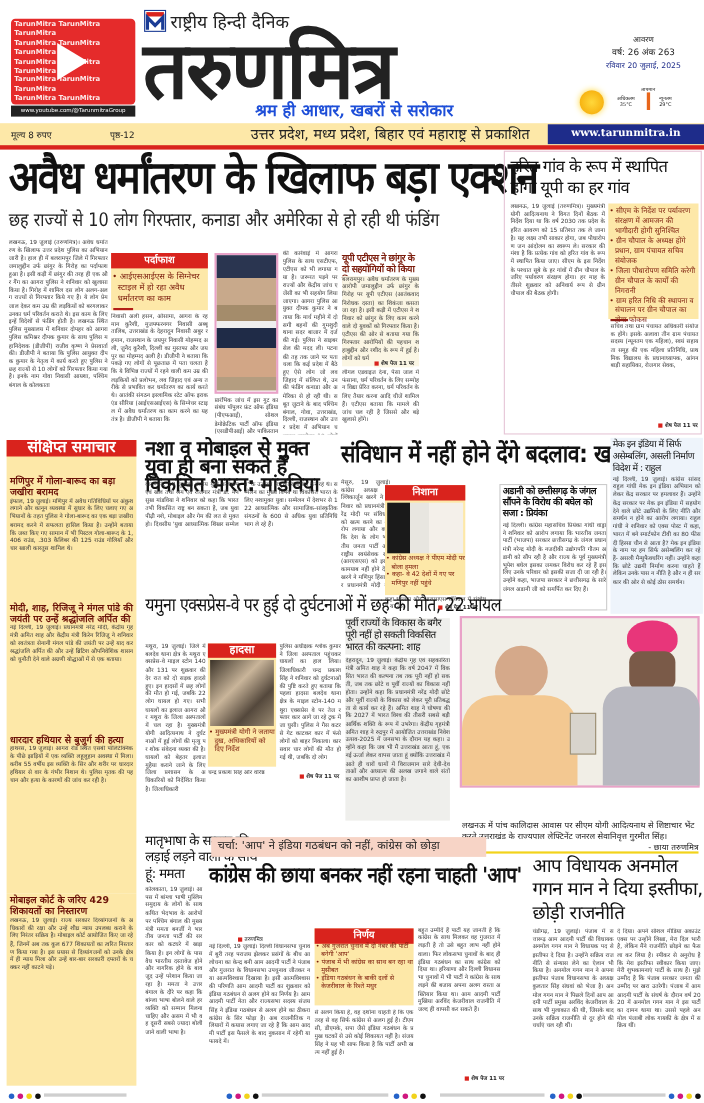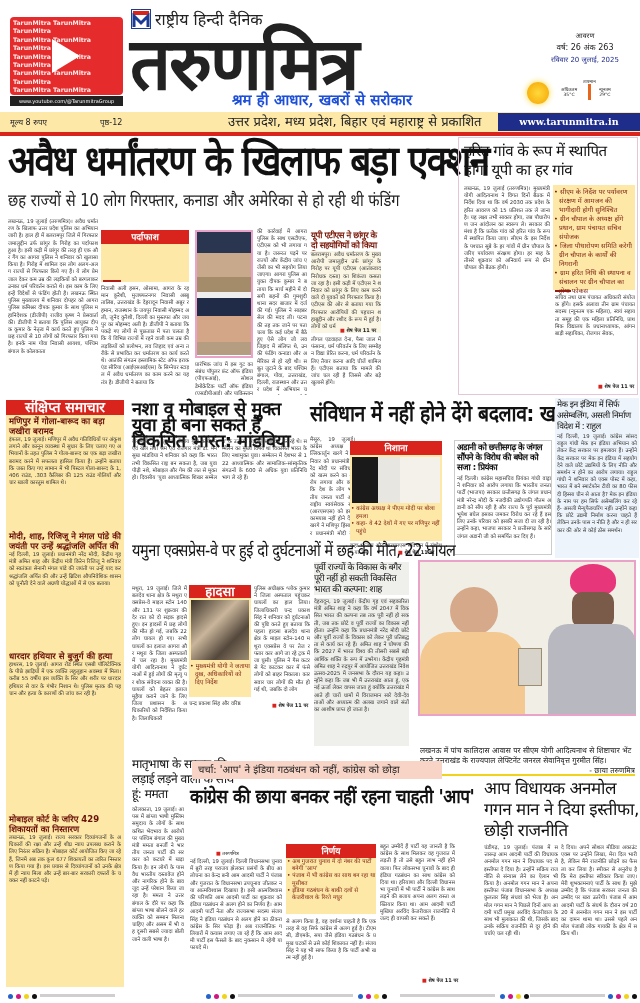--- a/index.html
+++ b/index.html
@@ -85,20 +85,21 @@
 </div>
 <div class="abs bar-blue">www.tarunmitra.in</div>
 <div class="abs red-rule"></div>
 
 <div class="abs headline-main">अवैध धर्मांतरण के खिलाफ बड़ा एक्शन</div>
 <div class="abs sub-main">छह राज्यों से 10 लोग गिरफ्तार, कनाडा और अमेरिका से हो रही थी फंडिंग</div>
 <div class="abs txt" style="left:8px;top:218px;width:90px;height:178px">लखनऊ, 19 जुलाई (तरुणमित्र)। अवैध धर्मांतरण के खिलाफ उत्तर प्रदेश पुलिस का अभियान जारी है। हाल ही में बलरामपुर जिले में गिरफ्तार जमालुद्दीन उर्फ छांगुर के गिरोह का पर्दाफाश हुआ है। इसी कड़ी में छांगुर की तरह ही एक और गैंग का आगरा पुलिस ने शनिवार को खुलासा किया है। गिरोह में शामिल दस लोग अलग-अलग राज्यों से गिरफ्तार किये गए हैं। ये लोग प्रेमजाल देकर कम उम्र की लड़कियों को बरगलाकर उनका धर्म परिवर्तन कराते थे। इस काम के लिए इन्हें विदेशों से फंडिंग होती है। लखनऊ स्थित पुलिस मुख्यालय में शनिवार दोपहर को आगरा पुलिस कमिश्नर दीपक कुमार के साथ पुलिस महानिदेशक (डीजीपी) राजीव कृष्ण ने प्रेसवार्ता की। डीजीपी ने बताया कि पुलिस आयुक्त दीपक कुमार के नेतृत्व में कार्य करते हुए पुलिस ने छह राज्यों से 10 लोगों को गिरफ्तार किया गया है। इनके नाम गोवा निवासी आयशा, पश्चिम बंगाल के कोलकाता</div>
 
 <div class="abs yellow-box" style="left:101px;top:230px;width:88px;height:52px">
   <div class="box-head" style="font-size:9px;line-height:14px">पर्दाफाश</div>
+  <div class="bullet" style="margin-top:3px">• <span>आईएसआईएस के सिग्नेचर स्टाइल में हो रहा अवैध धर्मांतरण का काम</span></div>
   <div style="position:absolute;left:2px;bottom:0;width:18px;height:2px;background:#b31d17"></div>
 </div>
 <div class="abs txt" style="left:101px;top:285px;width:88px;height:110px">निवासी अली हसन, ओसामा, आगरा के रहमान कुरैशी, मुजफ्फरनगर निवासी अब्बू तालिब, उत्तराखंड के देहरादून निवासी अबुर रहमान, राजस्थान के जयपुर निवासी मोहम्मद अली, जुनैद कुरैशी, दिल्ली का मुस्तफा और जयपुर का मोहम्मद अली है। डीजीपी ने बताया कि पकड़े गए लोगों से पूछताछ में पता चलता है कि ये विभिन्न राज्यों में रहने वाली कम उम्र की लड़कियों को प्रलोभन, लव जिहाद एवं अन्य तरीके से प्रभावित कर धर्मांतरण का कार्य करते थे। आतंकी संगठन इस्लामिक स्टेट ऑफ इराक एंड सीरिया (आईएसआईएस) के सिग्नेचर स्टाइल में अवैध धर्मांतरण का काम करने का यह तंत्र है। डीजीपी ने बताया कि</div>
 
 <div class="abs pink-frame" style="left:195px;top:230px;width:58px;height:128px">
   <div class="photo" style="width:100%;height:60px;background:linear-gradient(180deg,#2a3550 0 35%,#c8a98b 35% 75%,#a48c6b 75%)"></div>
   <div class="photo" style="width:100%;height:63px;background:linear-gradient(180deg,#eee 0 10%,#1f2b47 10% 38%,#d2a686 38% 80%,#b49d80 80%)"></div>
 </div>
 <div class="abs txt" style="left:195px;top:361px;width:58px;height:34px">प्रारंभिक जांच में इस गुट का संबंध पॉपुलर फ्रंट ऑफ इंडिया (पीएफआई), सोशल डेमोक्रेटिक पार्टी ऑफ इंडिया (एसडीपीआई) और पाकिस्तान आतंकी संगठनों से भी होने के संकेत मिले हैं। मामले</div>
 <div class="abs txt" style="left:257px;top:228px;width:50px;height:167px">की कार्रवाई में आगरा पुलिस के साथ एसटीएफ, एटीएस को भी लगाया गया है। जरूरत पड़ने पर राज्यों और केंद्रीय जांच एजेंसी का भी सहयोग लिया जाएगा। आगरा पुलिस आयुक्त दीपक कुमार ने बताया कि मार्च महीने में दो सगी बहनों की गुमशुदी थाना सदर बाजार में दर्ज की गई। पुलिस ने साइबर सेल की मदद ली। पटना की तह तक जाने पर पता चला कि कई प्रदेश में बैठे हुए ऐसे लोग जो लव जिहाद में संलिप्त थे, उनकी फंडिंग कनाडा और अमेरिका से हो रही थी। सबूत जुटाने के बाद पश्चिम बंगाल, गोवा, उत्तराखंड, दिल्ली, राजस्थान और उत्तर प्रदेश में अभियान चलाकर उपरोक्त 10 लोगों को गिरफ्तार किया है।</div>
@@ -116,40 +117,40 @@
   <div class="bullet" style="color:#7a1a0a;font-size:6.6px;line-height:9px">• <span>ग्रीन चौपाल के अध्यक्ष होंगे प्रधान, ग्राम पंचायत सचिव संयोजक</span></div>
   <div class="bullet" style="color:#7a1a0a;font-size:6.6px;line-height:9px">• <span>जिला पौधारोपण समिति करेगी ग्रीन चौपाल के कार्यों की निगरानी</span></div>
   <div class="bullet" style="color:#7a1a0a;font-size:6.6px;line-height:9px">• <span>ग्राम हरित निधि की स्थापना व संचालन पर ग्रीन चौपाल का होगा फोकस</span></div>
 </div>
 <div class="abs" style="left:555px;top:290px;width:16px;height:2px;background:#8e1e16"></div>
 <div class="abs txt" style="left:555px;top:294px;width:80px;height:90px">सचिव तथा ग्राम पंचायत अधिकारी संयोजक होंगे। इसके अलावा तीन ग्राम पंचायत सदस्य (न्यूनतम एक महिला), स्वयं सहायता समूह की एक महिला प्रतिनिधि, प्राथमिक विद्यालय के प्रधानाध्यापक, आंगनबाड़ी सहायिका, रोजगार सेवक,</div>
 <div class="abs" style="left:598px;top:383px;font-size:5px;font-weight:bold"><span style="color:#d9231d">■ </span><span>शेष पेज 11 पर</span></div>
 
 <div class="abs yellow-box" style="left:6px;top:400px;width:118px;height:412px">
   <div class="box-head" style="font-size:14px;line-height:15px">संक्षिप्त समाचार</div>
-  <div style="padding:1px 3px">
+  <div style="padding:18px 3px">
     <div class="subhead" style="color:#6b1208;font-size:8.5px;line-height:10px">मणिपुर में गोला-बारूद का बड़ा जखीरा बरामद</div>
     <div class="txt" style="height:95px">इंफाल, 19 जुलाई। मणिपुर में अवैध गतिविधियों पर अंकुश लगाने और कानून व्यवस्था में सुधार के लिए चलाए गए अभियानों के तहत पुलिस ने गोला-बारूद का एक बड़ा जखीरा बरामद करने में सफलता हासिल किया है। उन्होंने बताया कि जब्त किए गए सामान में भी पिस्टल गोला-बारूद के 1,406 राउंड, .303 कैलिबर की 125 राउंड गोलियाँ और चार खाली कारतूस शामिल थे।</div>
     <div class="subhead" style="color:#6b1208;font-size:8.5px;line-height:10px">मोदी, शाह, रिजिजू ने मंगल पांडे की जयंती पर उन्हें श्रद्धांजलि अर्पित की</div>
     <div class="txt" style="height:100px">नई दिल्ली, 19 जुलाई। प्रधानमंत्री नरेंद्र मोदी, केंद्रीय गृह मंत्री अमित शाह और केंद्रीय मंत्री किरेन रिजिजू ने शनिवार को स्वतंत्रता सेनानी मंगल पांडे की जयंती पर उन्हें याद कर श्रद्धांजलि अर्पित की और उन्हें ब्रिटिश औपनिवेशिक शासन को चुनौती देने वाले अग्रणी योद्धाओं में से एक बताया।</div>
     <div class="subhead" style="color:#6b1208;font-size:8.5px;line-height:10px">धारदार हथियार से बुजुर्ग की हत्या</div>
     <div class="txt" style="height:118px">हाथरस, 19 जुलाई। आगरा रोड स्थित एसबी पॉलिटेक्निक के पीछे झाड़ियों में एक व्यक्ति लहूलुहान अवस्था में मिला। करीब 55 वर्षीय इस व्यक्ति के सिर और शरीर पर धारदार हथियार से वार के गंभीर निशान थे। पुलिस मृतक की पहचान और हत्या के कारणों की जांच कर रही है।</div>
   </div>
 </div>
 <div class="abs yellow-box" style="left:6px;top:812px;width:118px;height:175px;padding:2px 3px">
   <div class="subhead" style="color:#6b1208;font-size:8.5px;line-height:10px">मोबाइल कोर्ट के जरिए 429 शिकायतों का निस्तारण</div>
   <div class="txt" style="height:145px">लखनऊ, 19 जुलाई। राज्य सरकार दिव्यांगजनों के अधिकारों की रक्षा और उन्हें शीघ्र न्याय उपलब्ध कराने के लिए निरंतर सक्रिय है। मोबाइल कोर्ट आयोजित किए जा रहे हैं, जिनमें अब तक कुल 677 शिकायतों का त्वरित निस्तारण किया गया है। इस प्रयास से दिव्यांगजनों को उनके क्षेत्र में ही न्याय मिला और उन्हें बार-बार सरकारी दफ्तरों के चक्कर नहीं काटने पड़े।</div>
 </div>
 
 <div class="abs h2" style="left:132px;top:401px;width:175px;font-size:18px;line-height:16px;font-weight:bold">नशा व मोबाइल से मुक्त युवा ही बना सकते हैं विकसित भारत: मांडविया</div>
 <div class="abs txt" style="left:132px;top:438px;width:175px;height:98px;column-count:2;column-gap:5px">वाराणसी, 19 जुलाई। केंद्रीय युवा कार्यक्रम एवं खेल तथा श्रम एवं रोजगार मंत्री डॉ. मनसुख मांडविया ने शनिवार को कहा कि भारत तभी विकसित राष्ट्र बन सकता है, जब युवा पीढ़ी नशे, मोबाइल और गेम की लत से मुक्त हो। दिवसीय 'युवा आध्यात्मिक शिखर सम्मेलन' के उद्घाटन सत्र को संबोधित कर रहे थे। सम्मेलन का मुख्य विषय था विकसित भारत के लिए नशामुक्त युवा। सम्मेलन में देशभर से 122 आध्यात्मिक और सामाजिक-सांस्कृतिक संगठनों के 600 से अधिक युवा प्रतिनिधि भाग ले रहे हैं।</div>
 
 <div class="abs h2" style="left:310px;top:400px;width:200px;font-size:22px;line-height:28px;white-space:nowrap;transform:scaleX(.88);transform-origin:left">संविधान में नहीं होने देंगे बदलाव: खरगे</div>
 <div class="abs txt" style="left:310px;top:436px;width:45px;height:100px">मैसूरु, 19 जुलाई। कांग्रेस अध्यक्ष मल्लिकार्जुन खरगे ने शनिवार को प्रधानमंत्री नरेंद्र मोदी पर संविधान को खत्म करने का आरोप लगाया और कहा कि देश के लोग भारतीय जनता पार्टी और राष्ट्रीय स्वयंसेवक संघ (आरएसएस) को इसमें कामयाब नहीं होने देंगे। खरगे ने मणिपुर हिंसा पर प्रधानमंत्री मोदी की चुप्पी को लेकर सवाल उठाया और कहा प्रधानमंत्री 42 देशों का दौरा कर चुके हैं, लेकिन मणिपुर एक बार भी नहीं गए। उन्होंने कहा कि देश का गरीब सरकार के कार्यों से निराश है। इस अवसर पर 2,500 करोड़ रुपये से अधिक के विकास कार्यों का उद्घाटन और शिलान्यास किया गया।</div>
-<div class="abs" style="left:350px;top:441px;width:92px;height:100px;background:#fde8a8">
+<div class="abs" style="left:350px;top:441px;width:73px;height:100px;background:#fde8a8">
   <div class="box-head" style="font-size:9px;line-height:14px">निशाना</div>
   <div style="height:46px;margin:2px;background:linear-gradient(90deg,#1a1a1a 0 30%,#e8e6e0 30% 55%,#f4f0ea 55%)"></div>
   <div class="bullet" style="font-size:5.8px;line-height:7.5px">• <span>कांग्रेस अध्यक्ष ने पीएम मोदी पर बोला हमला</span></div>
   <div class="bullet" style="font-size:5.8px;line-height:7.5px">• <span>कहा- वे 42 देशों में गए पर मणिपुर नहीं पहुंचे</span></div>
 </div>
 <div class="abs txt" style="left:350px;top:542px;width:92px;height:14px">कहा भाजपा और आरएसएस संविधान में संशोधन या उसे</div>
 <div class="abs" style="left:398px;top:549px;font-size:5px;font-weight:bold"><span style="color:#d9231d">■ </span><span>शेष पेज 11 पर</span></div>
 
 <div class="abs" style="left:454px;top:440px;width:98px;height:115px;border:1px solid #ccc"></div>
 <div class="abs h2" style="left:457px;top:442px;width:94px;font-size:8.5px;line-height:10px">अडानी को छत्तीसगढ़ के जंगल सौंपने के विरोध की बघेल को सजा : प्रियंका</div>
@@ -157,21 +158,21 @@
 
 <div class="abs" style="left:555px;top:398px;width:84px;height:160px;background:#eef4fb"></div>
 <div class="abs h2" style="left:557px;top:399px;width:82px;font-size:8.5px;line-height:11px;font-weight:normal">मेक इन इंडिया में सिर्फ असेम्बलिंग, असली निर्माण विदेश में : राहुल</div>
 <div class="abs txt" style="left:557px;top:433px;width:80px;height:122px">नई दिल्ली, 19 जुलाई। कांग्रेस सांसद राहुल गांधी मेक इन इंडिया अभियान को लेकर केंद्र सरकार पर हमलावर हैं। उन्होंने केंद्र सरकार पर मेक इन इंडिया में सहयोग देने वाले छोटे उद्यमियों के लिए नीति और समर्थन न होने का आरोप लगाया। राहुल गांधी ने शनिवार को एक्स पोस्ट में कहा, भारत में बने स्मार्टफोन टीवी का 80 फीसदी हिस्सा चीन से आता है? मेक इन इंडिया के नाम पर हम सिर्फ असेम्बलिंग कर रहे हैं- असली मैन्युफैक्चरिंग नहीं। उन्होंने कहा कि छोटे उद्यमी निर्माण करना चाहते हैं लेकिन उनके पास न नीति है और न ही सरकार की ओर से कोई ठोस समर्थन।</div>
 
 <div class="abs h2" style="left:132px;top:540px;width:180px;font-size:17px;line-height:21px;font-weight:normal;white-space:nowrap;transform:scaleX(.85);transform-origin:left">
   <div>यमुना एक्सप्रेस-वे पर हुई दो दुर्घटनाओं में छह की मौत, 22 घायल</div>
 </div>
 <div class="abs txt" style="left:132px;top:585px;width:55px;height:160px">मथुरा, 19 जुलाई। जिले में बलदेव थाना क्षेत्र के मथुरा एक्सप्रेस-वे माइल स्टोन 140 और 131 पर शुक्रवार की देर रात को दो सड़क हादसे हुए। इन हादसों में छह लोगों की मौत हो गई, जबकि 22 लोग घायल हो गए। सभी घायलों का इलाज आगरा और मथुरा के जिला अस्पतालों में चल रहा है। मुख्यमंत्री योगी आदित्यनाथ ने दुर्घटनाओं में हुई लोगों की मृत्यु पर शोक संवेदना व्यक्त की है। घायलों को बेहतर इलाज मुहैया कराने जाने के लिए जिला प्रशासन के अधिकारियों को निर्देशित किया है। जिलाधिकारी</div>
 <div class="abs yellow-box" style="left:189px;top:585px;width:62px;height:112px">
-  <div class="box-head" style="font-size:13px;line-height:13px">हादसा</div>
+  <div class="box-head" style="font-size:10px;line-height:13px">हादसा</div>
   <div style="height:60px;margin:2px;background:linear-gradient(135deg,#3a3228,#c9b59a 40%,#54483c 70%,#9a8a72)"></div>
   <div class="bullet" style="font-size:6.2px;line-height:8px">• <span>मुख्यमंत्री योगी ने जताया दुख, अधिकारियों को दिए निर्देश</span></div>
 </div>
 <div class="abs txt" style="left:189px;top:700px;width:62px;height:10px">चन्द्र प्रकाश सिंह और वरिष्ठ</div>
 <div class="abs txt" style="left:254px;top:585px;width:56px;height:124px">पुलिस अधीक्षक श्लोक कुमार ने जिला अस्पताल पहुंचकर घायलों का हाल लिया। जिलाधिकारी चन्द्र प्रकाश सिंह ने शनिवार को दुर्घटनाओं की पुष्टि करते हुए बताया कि पहला हादसा बलदेव थाना क्षेत्र के माइल स्टोन-140 मथुरा एक्सप्रेस वे पर तेज रफ्तार कार आगे जा रहे ट्रक में जा घुसी। पुलिस ने गैस कटर से गेट काटकर कार में फंसे लोगों को बाहर निकाला। कार सवार चार लोगों की मौत हो गई थी, जबकि दो लोग</div>
 <div class="abs" style="left:272px;top:702px;font-size:5px;font-weight:bold;background:#fff"><span style="color:#d9231d">■ </span><span>शेष पेज 11 पर</span></div>
 
 <div class="abs h2" style="left:314px;top:562px;width:95px;font-size:9px;line-height:11px;font-weight:normal;background:#efefec">पूर्वी राज्यों के विकास के बगैर पूरी नहीं हो सकती विकसित भारत की कल्पना: शाह</div>
 <div class="abs txt" style="left:314px;top:598px;width:95px;height:148px;background:#efefec">देहरादून, 19 जुलाई। केंद्रीय गृह एवं सहकारिता मंत्री अमित शाह ने कहा कि वर्ष 2047 में विकसित भारत की कल्पना तब तक पूरी नहीं हो सकती, जब तक छोटे व पूर्वी राज्यों का विकास नहीं होता। उन्होंने कहा कि प्रधानमंत्री नरेंद्र मोदी छोटे और पूर्वी राज्यों के विकास को लेकर पूरी प्रतिबद्धता से कार्य कर रहे हैं। अमित शाह ने घोषणा की कि 2027 में भारत विश्व की तीसरी सबसे बड़ी आर्थिक शक्ति के रूप में उभरेगा। केंद्रीय गृहमंत्री अमित शाह ने रुद्रपुर में आयोजित उत्तराखंड निवेश उत्सव-2025 में जनसभा के दौरान यह कहा। उन्होंने कहा कि जब भी मैं उत्तराखंड आता हूं, एक नई ऊर्जा लेकर वापस जाता हूं क्योंकि उत्तराखंड में आते ही चारों धामों में विराजमान सारे देवी-देवताओं और अध्यात्म की अलख जगाने वाले संतों का आशीष प्राप्त हो जाता है।</div>
 

